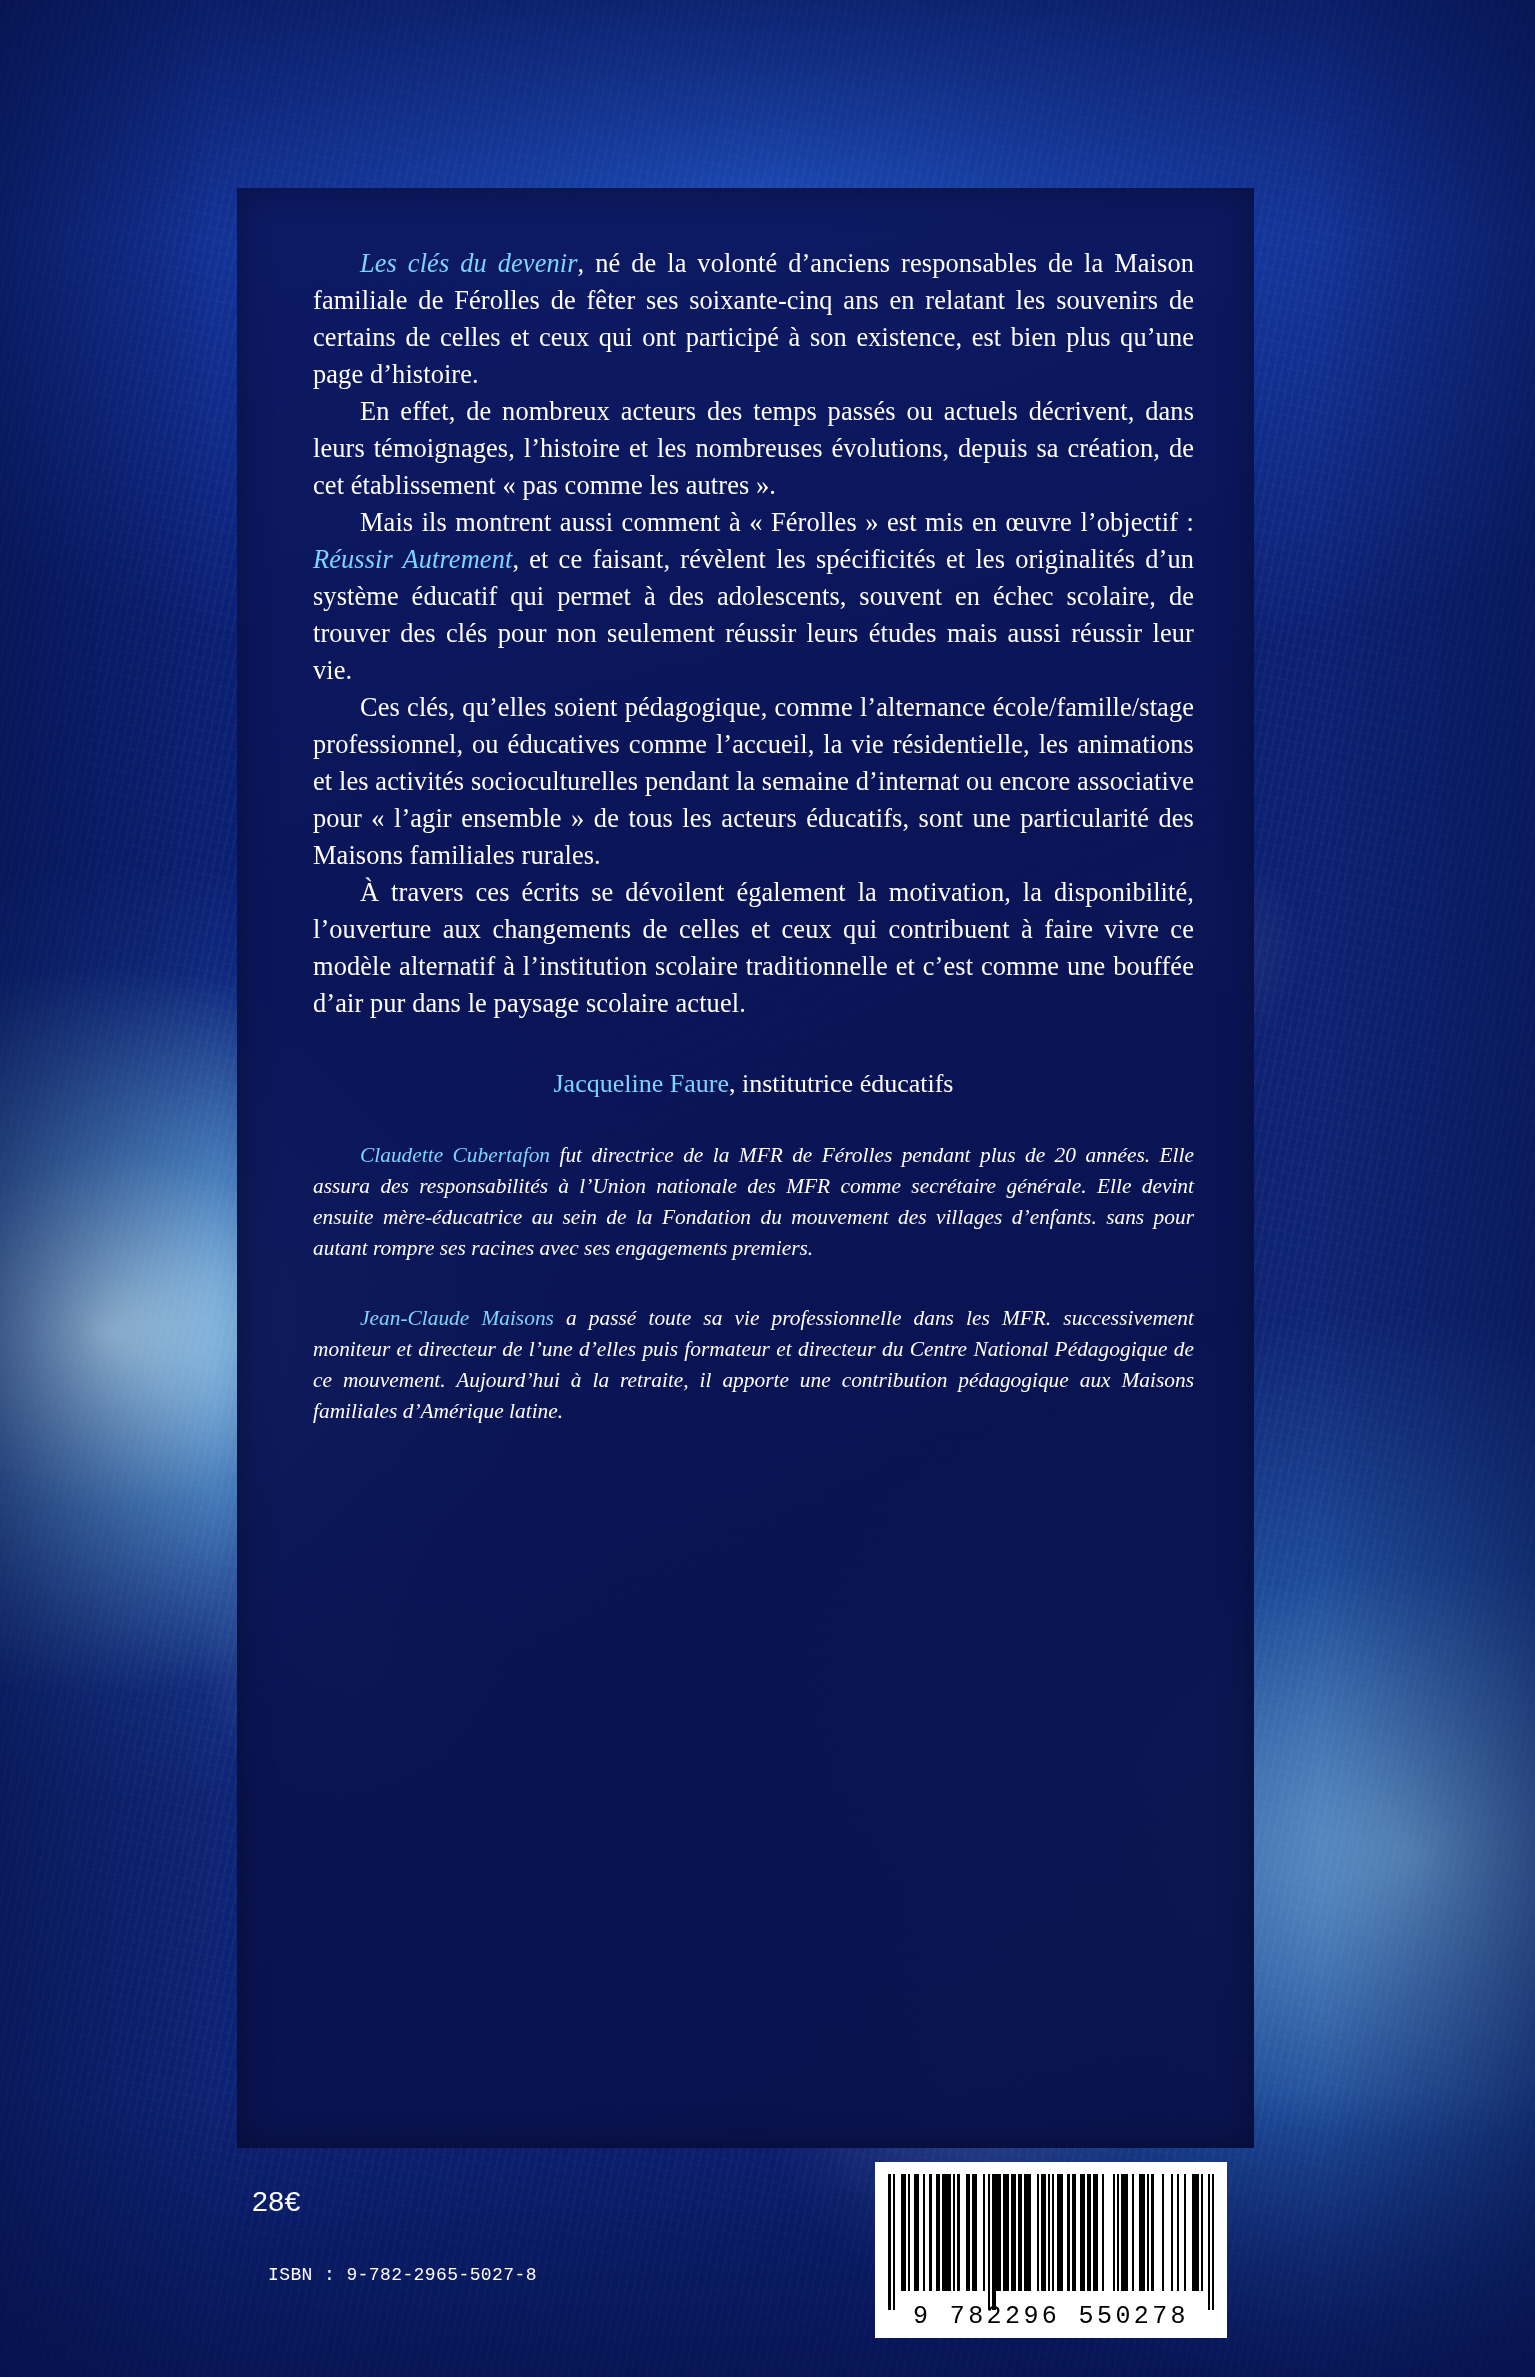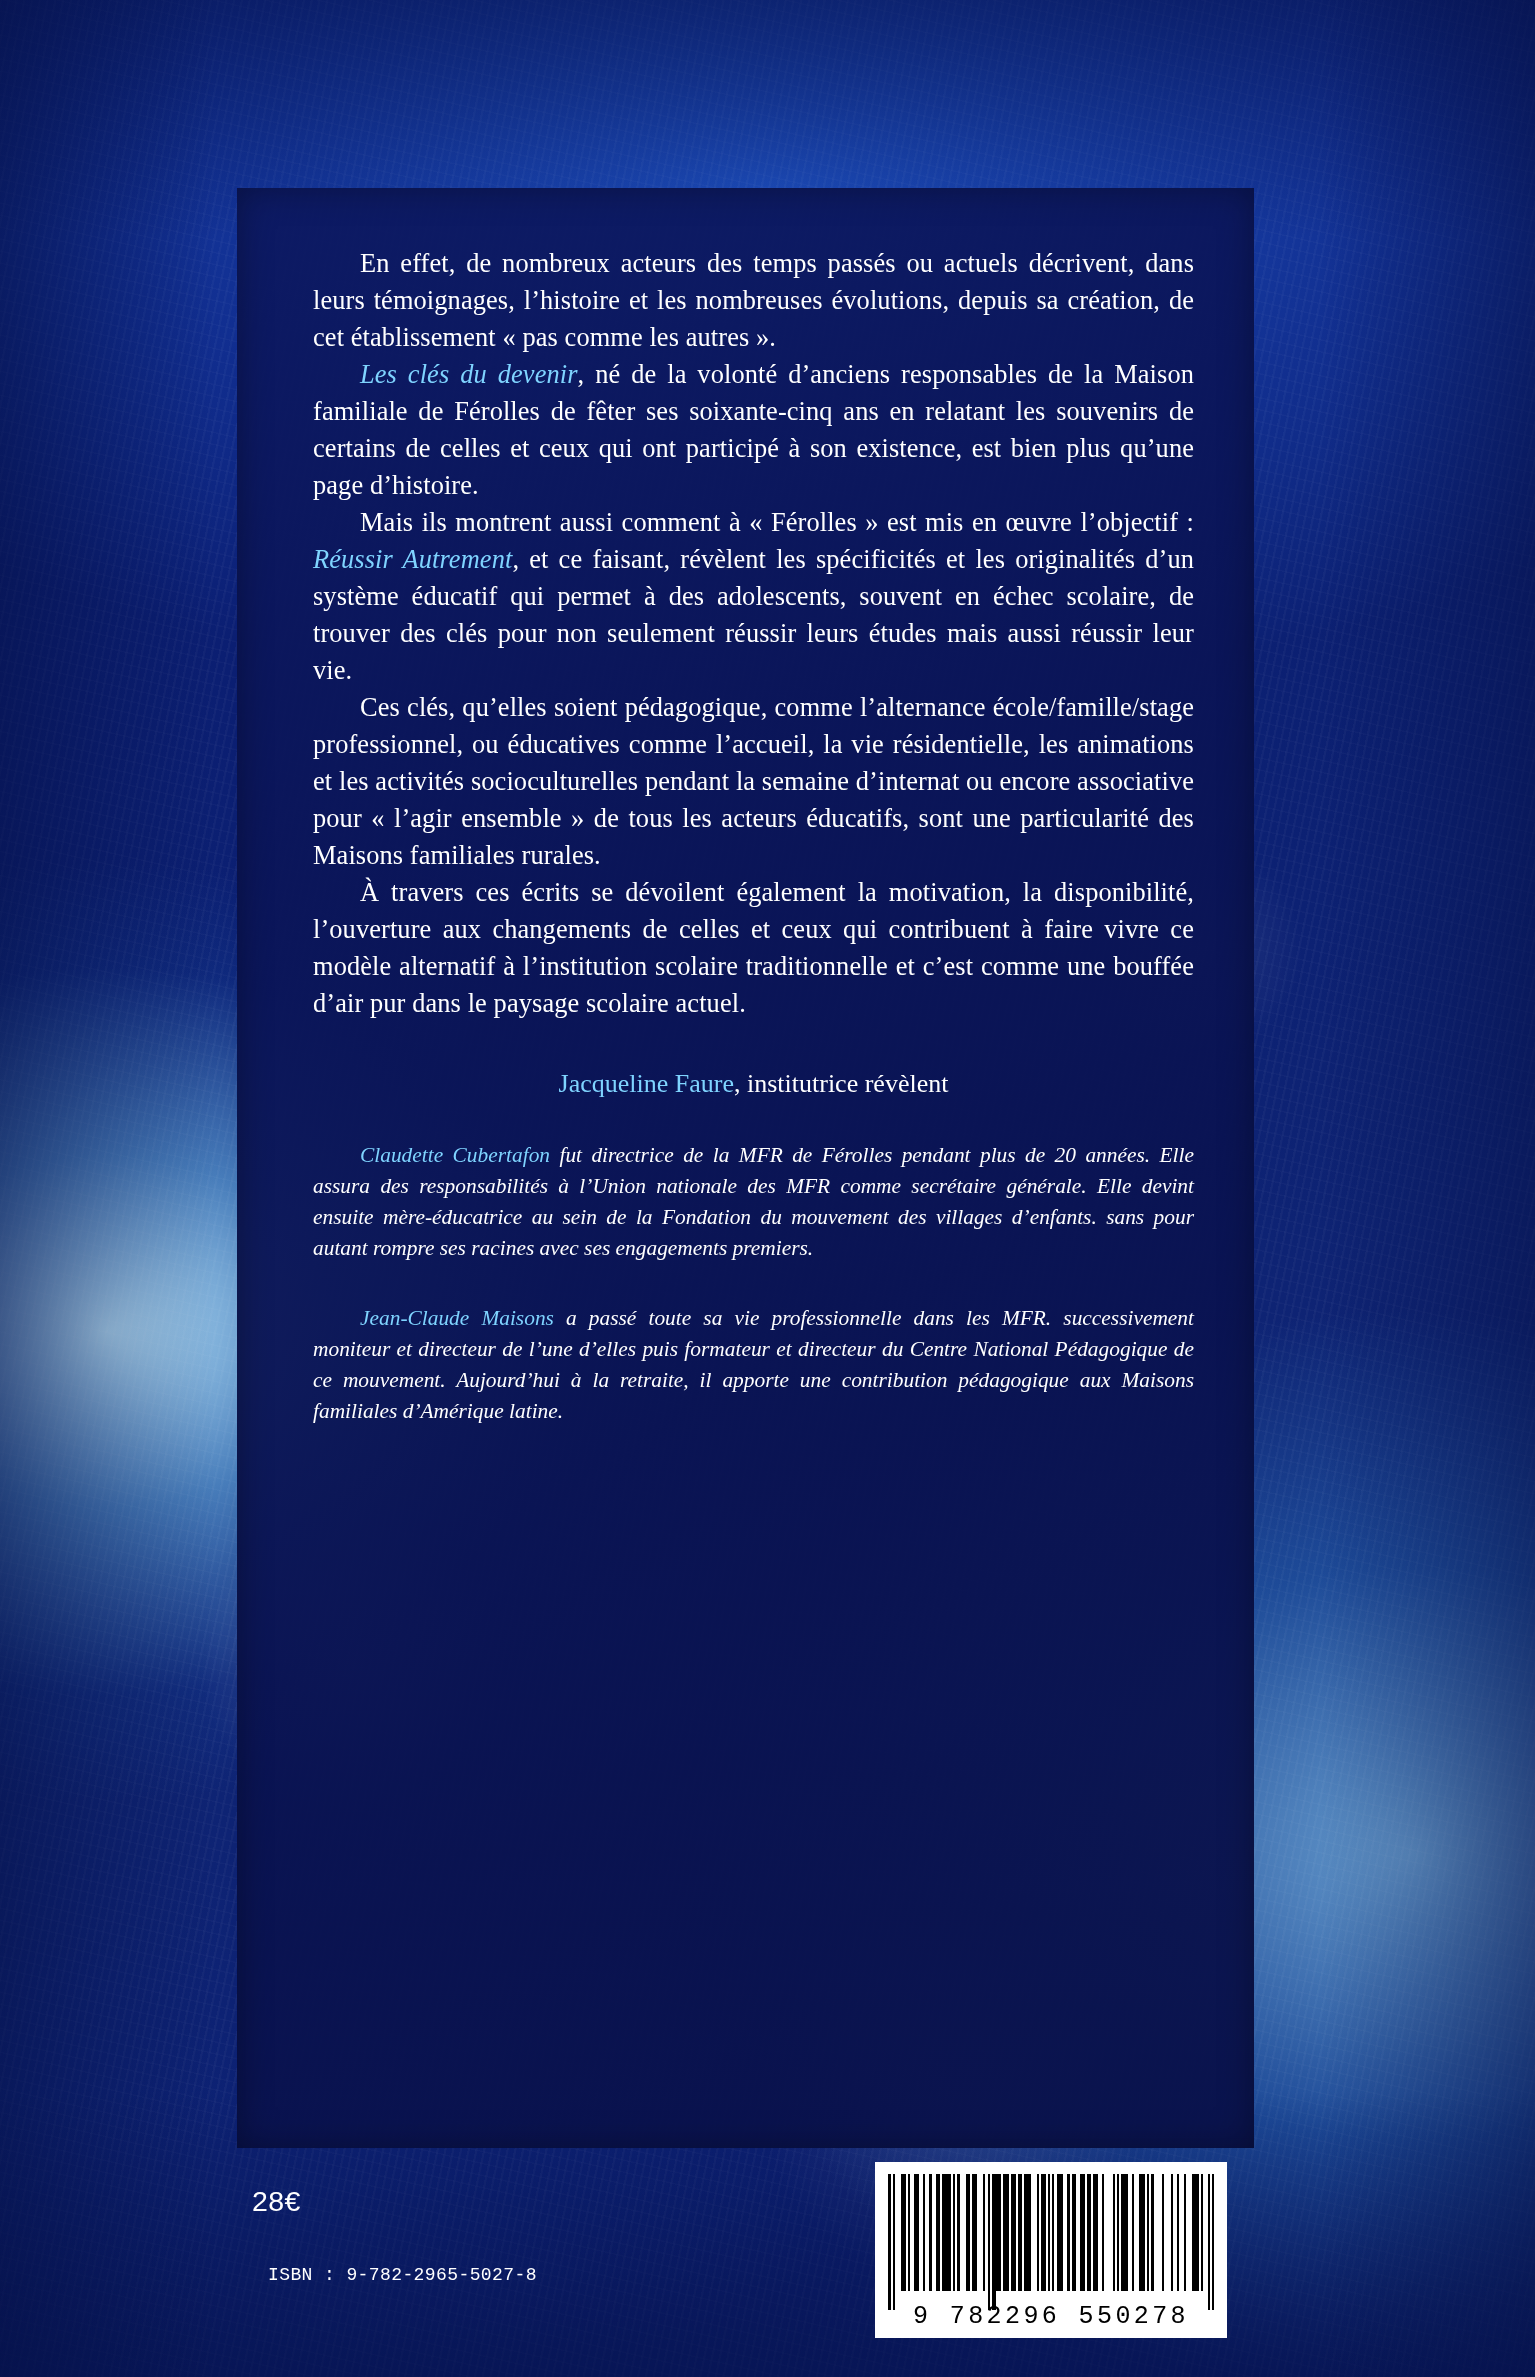--- a/index.html
+++ b/index.html
@@ -169,28 +169,28 @@
 </head>
 <body>
 
 <div class="bg"></div>
 <div class="bg-texture"></div>
 <div class="bg-vignette"></div>
 
 <div class="panel">
   <div class="panel-inner">
 
+    <p class="blurb" id="p2"><span class="ital-light">Les clés du devenir</span><span>, né de la volonté d’anciens responsables de la Maison familiale de Férolles de fêter ses soixante-cinq ans en relatant les souvenirs de certains de celles et ceux qui ont participé à son existence, est bien plus qu’une page d’histoire.</span></p>
     <p class="blurb" id="p3"><span>En effet, de nombreux acteurs des temps passés ou actuels décrivent, dans leurs témoignages, l’histoire et les nombreuses évolutions, depuis sa création, de cet établissement « pas comme les autres ».</span></p>
-    <p class="blurb" id="p2"><span class="ital-light">Les clés du devenir</span><span>, né de la volonté d’anciens responsables de la Maison familiale de Férolles de fêter ses soixante-cinq ans en relatant les souvenirs de certains de celles et ceux qui ont participé à son existence, est bien plus qu’une page d’histoire.</span></p>
     <p class="blurb" id="p4"><span>Mais ils montrent aussi comment à « Férolles » est mis en œuvre l’objectif : </span><span class="ital-light">Réussir Autrement</span><span>, et ce faisant, révèlent les spécificités et les originalités d’un système éducatif qui permet à des adolescents, souvent en échec scolaire, de trouver des clés pour non seulement réussir leurs études mais aussi réussir leur vie.</span></p>
     <p class="blurb" id="p5"><span>Ces clés, qu’elles soient pédagogique, comme l’alternance école/famille/stage professionnel, ou éducatives comme l’accueil, la vie résidentielle, les animations et les activités socioculturelles pendant la semaine d’internat ou encore associative pour « l’agir ensemble » de tous les acteurs éducatifs, sont une particularité des Maisons familiales rurales.</span></p>
     <p class="blurb" id="p6"><span>À travers ces écrits se dévoilent également la motivation, la disponibilité, l’ouverture aux changements de celles et ceux qui contribuent à faire vivre ce modèle alternatif à l’institution scolaire traditionnelle et c’est comme une bouffée d’air pur dans le paysage scolaire actuel.</span></p>
 
     <div class="signature">
-      <span class="name">Jacqueline Faure</span><span>, institutrice révèlent</span>
+      <span class="name">Jacqueline Faure</span><span>, institutrice éducatifs</span>
     </div>
 
     <p class="bio">
       <span class="bio-name">Claudette Cubertafon</span><span> fut directrice de la MFR de Férolles pendant plus de 20 années. Elle assura des responsabilités à l’Union nationale des MFR comme secrétaire générale. Elle devint ensuite mère-éducatrice au sein de la Fondation du mouvement des villages d’enfants. sans pour autant rompre ses racines avec ses engagements premiers.</span>
     </p>
 
     <p class="bio">
       <span class="bio-name">Jean-Claude Maisons</span><span> a passé toute sa vie professionnelle dans les MFR. successivement moniteur et directeur de l’une d’elles puis formateur et directeur du Centre National Pédagogique de ce mouvement. Aujourd’hui à la retraite, il apporte une contribution pédagogique aux Maisons familiales d’Amérique latine.</span>
     </p>
 

